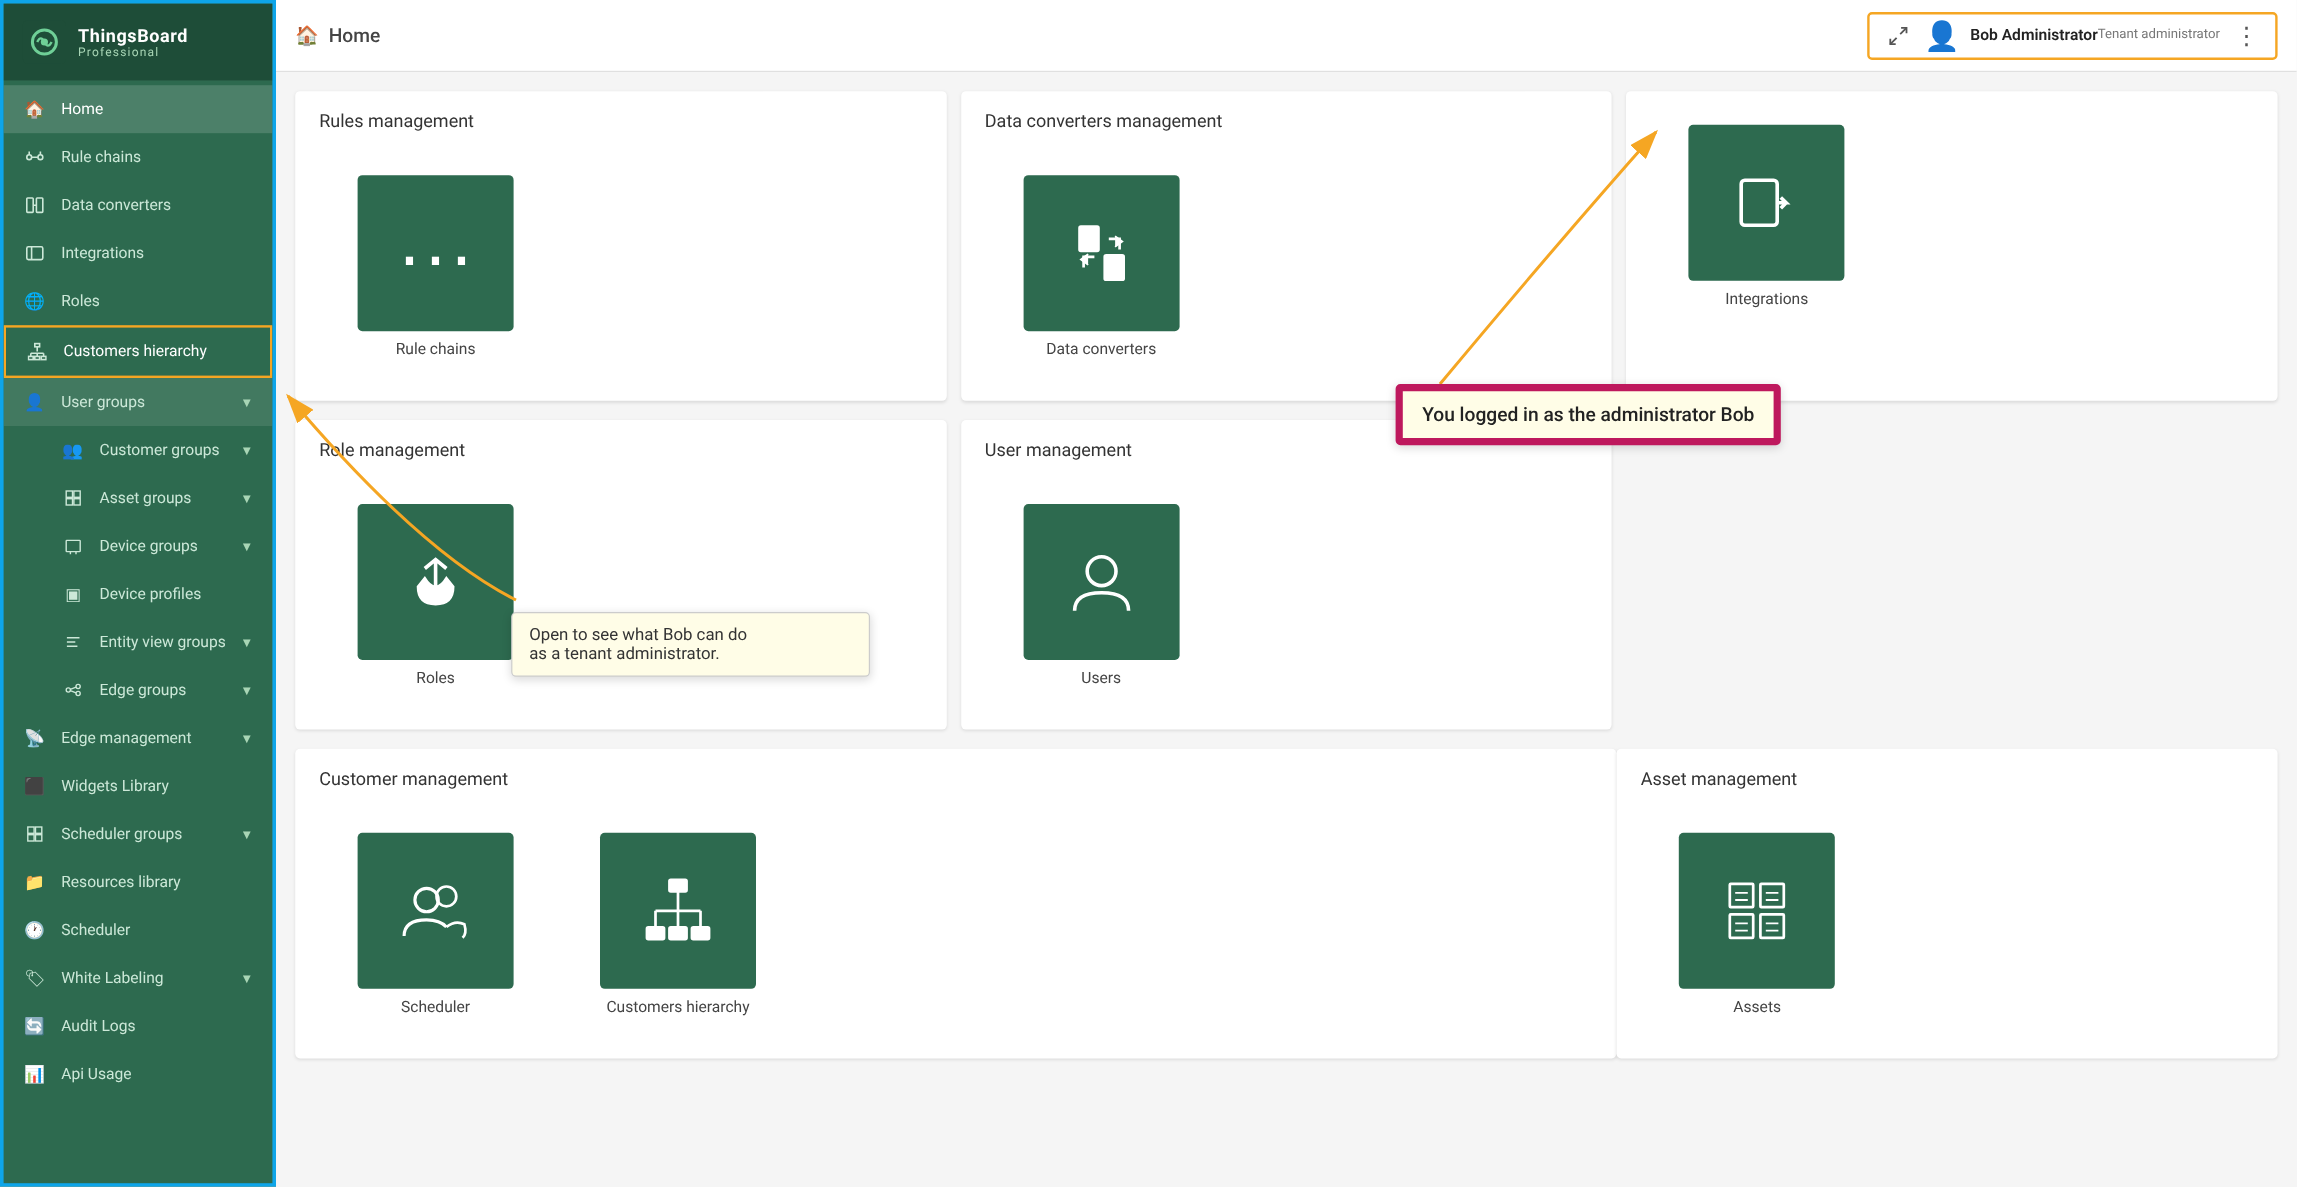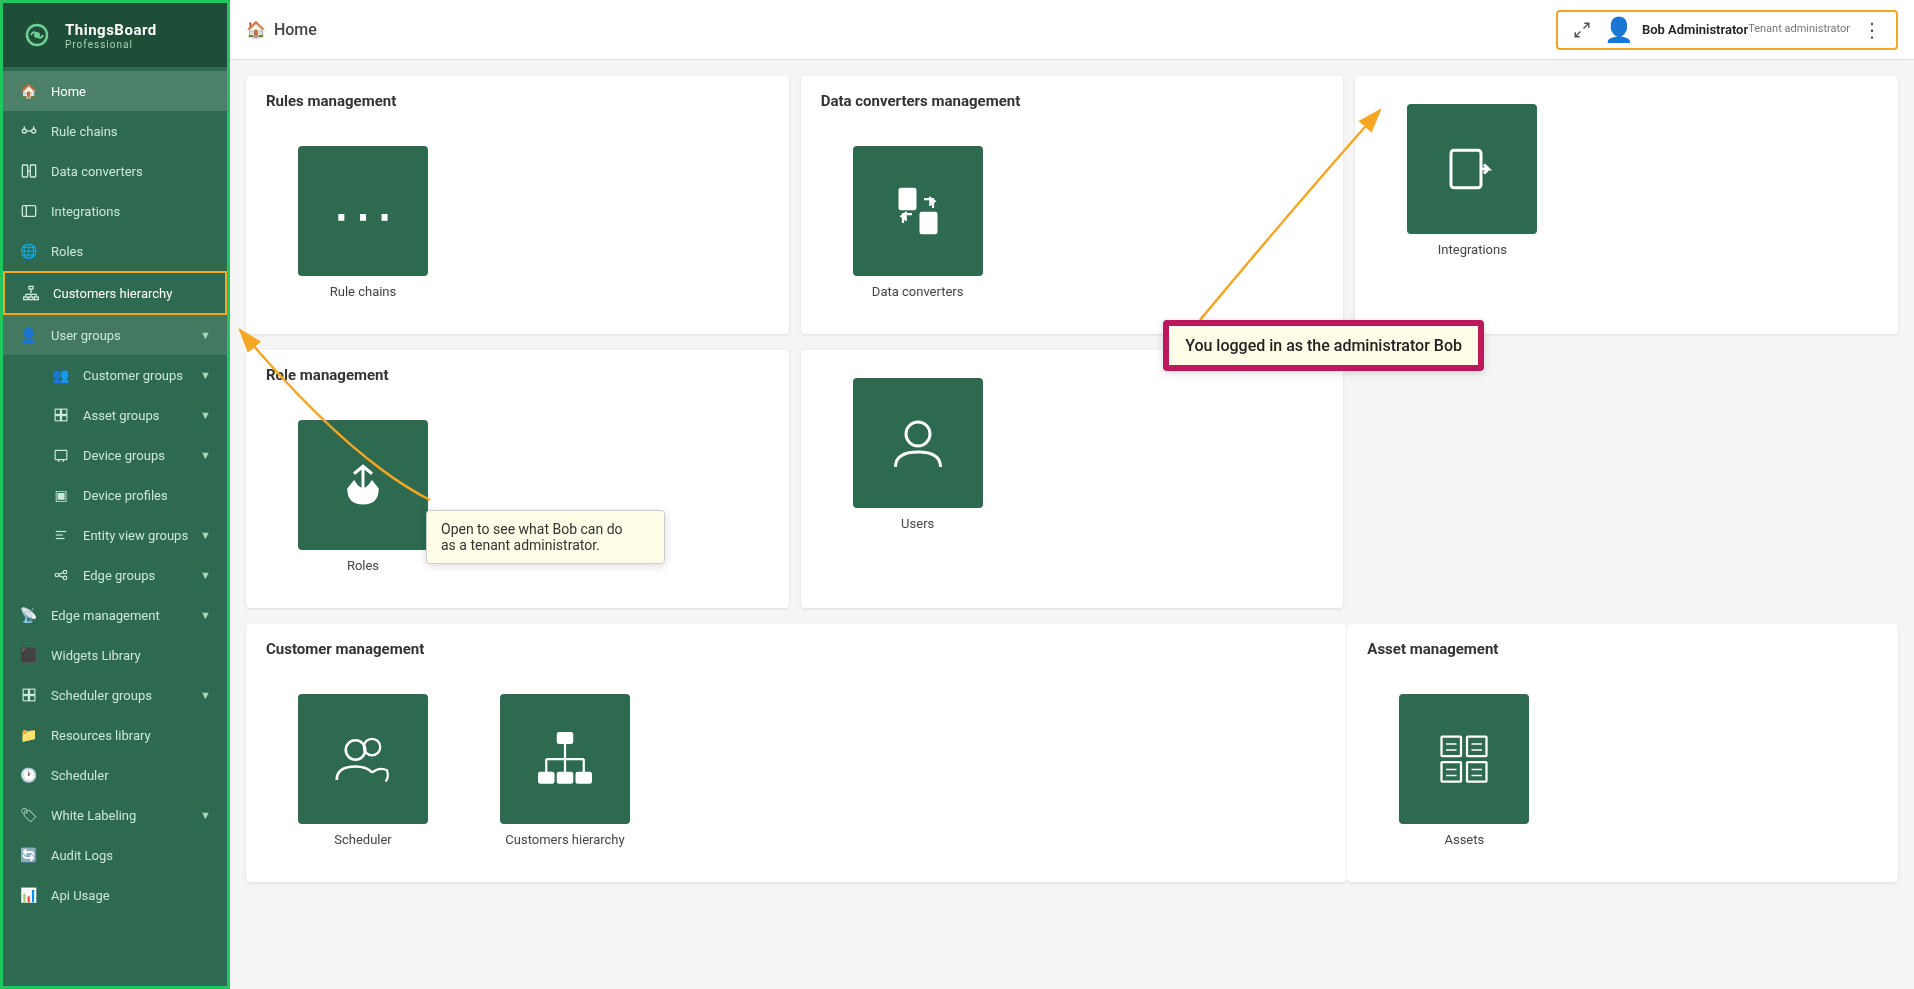--- a/index.html
+++ b/index.html
@@ -9,21 +9,21 @@
     .sidebar {
       width: 230px;
       min-width: 230px;
       background: #2d6a4f;
       color: #fff;
       display: flex;
       flex-direction: column;
       height: 100%;
       overflow-y: auto;
       z-index: 10;
-      border: 3px solid #22c55e;
+      border: 3px solid #0ea5e9;
     }
 
     .sidebar-logo {
       display: flex;
       align-items: center;
       padding: 14px 16px;
       background: #1e4d38;
       min-height: 60px;
     }
 
@@ -208,21 +208,21 @@
     
     .section {
       background: #fff;
       border-radius: 4px;
       box-shadow: 0 1px 3px rgba(0,0,0,0.1);
       overflow: hidden;
     }
 
     .section-title {
       font-size: 15px;
-      font-weight: 700;
+      font-weight: 400;
       color: #333;
       padding: 16px 20px 8px;
     }
 
     .section-cards {
       display: flex;
       gap: 0;
       padding: 8px 16px 16px;
       flex-wrap: wrap;
     }
@@ -620,26 +620,27 @@
             <div class="card-icon-box">
               <svg viewBox="0 0 80 80">
                 <path d="M40 15 L40 45 M28 25 L40 15 L52 25" stroke="white" stroke-width="4" fill="none"></path>
                 <path d="M20 45 Q20 65 40 65 Q60 65 60 45 L52 35 Q40 55 28 35 Z" fill="white"></path>
               </svg>
             </div>
             <span class="card-label">Roles</span>
           </div>
         </div>
 
-        <div class="annotation-box tooltip-open" style="position:absolute;top:160px;left:180px;z-index:200;width:239px;">
+        <div class="annotation-box tooltip-open" style="position:absolute;top:160px;left:180px;z-index:200;width:299px;">
           <span>Open to see what Bob can do<br>as a tenant administrator.</span>
         </div>
       </div>
 
       <div class="section">
+        <div class="section-title">User management</div>
         <div class="section-cards">
           <div class="card">
             <div class="card-icon-box">
               <svg viewBox="0 0 80 80">
                 <circle cx="40" cy="28" r="16" stroke="white" stroke-width="4" fill="none"></circle>
                 <path d="M10 72 Q10 52 40 52 Q70 52 70 72" stroke="white" stroke-width="4" fill="none"></path>
               </svg>
             </div>
             <span class="card-label">Users</span>
           </div>

